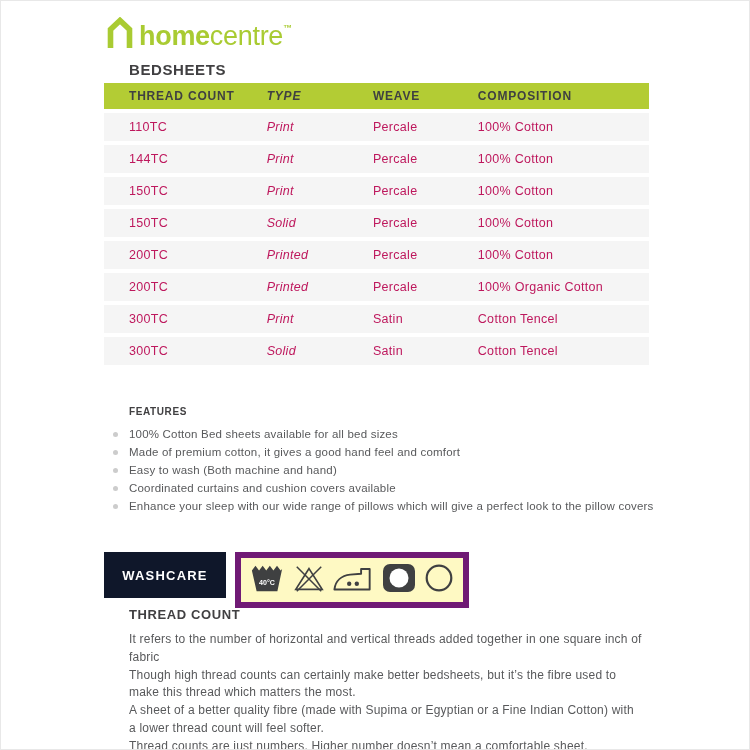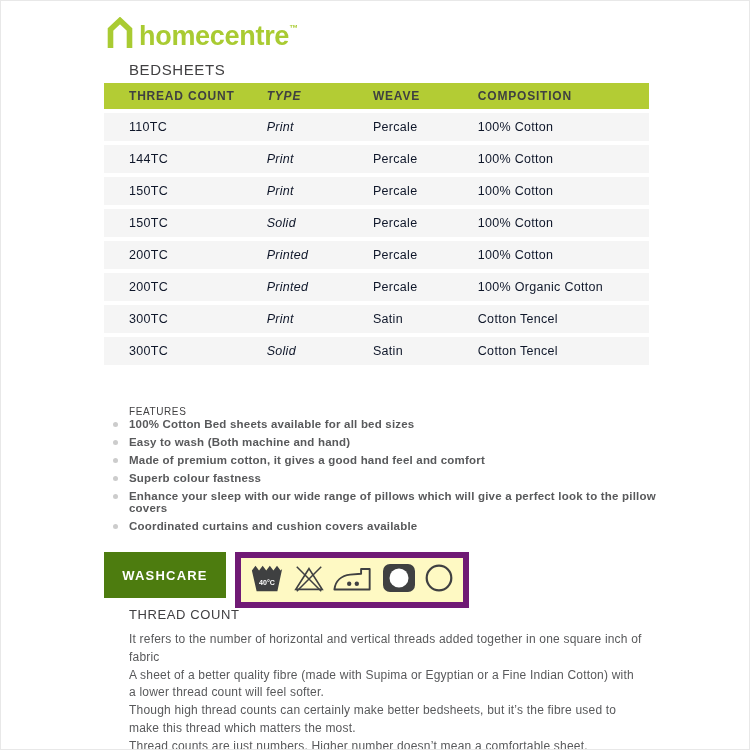--- a/index.html
+++ b/index.html
@@ -10,58 +10,58 @@
     position:relative;
     box-sizing:border-box;
     border:1px solid #e8e8e8;
     overflow:hidden;
   }
   
   .logo{position:absolute;left:104px;top:12px;display:flex;align-items:flex-start;}
   .logo .house{margin-top:4px;margin-right:4px;}
   .logo .word{font-size:27px;letter-spacing:-0.3px;color:#a9cb32;line-height:30px;}
   .logo .bold{font-weight:700;}
-  .logo .light{font-weight:700;}
+  .logo .light{font-weight:400;}
   .logo .tm{font-size:9px;vertical-align:14px;font-weight:700;}
   
   .sec-title{
-    font-size:15px;font-weight:400;color:#414042;letter-spacing:0.6px;
+    font-size:15px;font-weight:700;color:#414042;letter-spacing:0.6px;
   }
   .title-bedsheets{position:absolute;left:128px;top:60px;}
   
   .spec-table-wrap{position:absolute;left:103px;top:78px;width:545px;}
   table.spec{width:545px;border-collapse:separate;border-spacing:0 4px;}
   table.spec th{
     background:#b3cc34;color:#3f4041;font-size:12px;font-weight:700;
     letter-spacing:0.8px;text-align:left;height:26px;padding:0;
   }
   table.spec td{
-    background:#f5f5f5;color:#0f172a;font-size:12.5px;font-weight:400;
+    background:#f5f5f5;color:#be185d;font-size:12.5px;font-weight:400;
     letter-spacing:0.3px;text-align:left;height:28px;padding:0;
   }
   table.spec .c1{width:145px;padding-left:25px;}
   table.spec .c2{width:112px;font-style:italic;}
   table.spec .c3{width:110px;margin-left:48px;}
   table.spec .c4{width:178px;}
   
   .features{position:absolute;left:103px;top:405px;width:560px;}
   .features .sec-title{margin-left:25px;font-size:10px;}
-  .features ul{list-style:none;margin:2px 0 0 0;padding:0;font-weight:bold;}
+  .features ul{list-style:none;margin:12px 0 0 0;padding:0;}
   .features li{
     position:relative;padding-left:25px;margin:0 0 6.5px 0;
     font-size:11.5px;color:#58595b;letter-spacing:0.2px;line-height:11.5px;
   }
   .features li .dot{
     position:absolute;left:9px;top:3px;width:5px;height:5px;border-radius:50%;
     background:#cccccc;
   }
   
   .washcare{position:absolute;left:103px;top:551px;display:flex;align-items:stretch;}
   .washcare-badge{
-    width:122px;height:46px;background:#4d7c0f;display:flex;align-items:center;
+    width:122px;height:46px;background:#0f172a;display:flex;align-items:center;
     justify-content:center;color:#ffffff;font-size:13px;font-weight:700;letter-spacing:1.2px;
   }
   .washcare-icons{
     margin-left:9px;width:204px;height:44px;border:6px solid #701a75;
     display:flex;align-items:center;justify-content:space-between;padding:0 9px;
     background:#fef9c3;
   }
   .wicon{display:block;}
   
   .threadcount{position:absolute;left:103px;top:606px;width:545px;}
@@ -145,25 +145,24 @@
         <td class="c4">Cotton Tencel</td>
       </tr>
     </tbody>
   </table>
 </div>
 
 <div class="features">
   <div class="sec-title">FEATURES</div>
   <ul>
     <li><span class="dot"></span><span>100% Cotton Bed sheets available for all bed sizes</span></li>
+    <li><span class="dot"></span><span>Made of premium cotton, it gives a good hand feel and comfort</span></li>
     <li><span class="dot"></span><span>Easy to wash (Both machine and hand)</span></li>
-    <li><span class="dot"></span><span>Made of premium cotton, it gives a good hand feel and comfort</span></li>
-    <li><span class="dot"></span><span>Superb colour fastness</span></li>
+    <li><span class="dot"></span><span>Coordinated curtains and cushion covers available</span></li>
     <li><span class="dot"></span><span>Enhance your sleep with our wide range of pillows which will give a perfect look to the pillow covers</span></li>
-    <li><span class="dot"></span><span>Coordinated curtains and cushion covers available</span></li>
   </ul>
 </div>
 
 <div class="washcare">
   <div class="washcare-badge">WASHCARE</div>
   <div class="washcare-icons">
     <span class="wicon">
       <svg width="34" height="32" viewBox="0 0 36 32">
         <path d="M2 8 L5.8 3 L9.6 8 L13.4 3 L17.2 8 L21 3 L24.8 8 L28.6 3 L32.4 8 L34 6.5 L29 30 L7 30 L2 8 Z" fill="#3f4041"></path>
         <text x="18" y="23" text-anchor="middle" fill="#ffffff" font-size="7.5" font-weight="bold" font-family="Liberation Sans, sans-serif">40°C</text>
@@ -193,17 +192,17 @@
         <circle cx="15" cy="15" r="12.3" fill="none" stroke="#3f4041" stroke-width="2.2"></circle>
       </svg>
     </span>
   </div>
 </div>
 
 <div class="threadcount">
   <div class="sec-title">THREAD COUNT</div>
   <div class="paras">
     <p>It refers to the number of horizontal and vertical threads added together in one square inch of fabric</p>
+    <p>Though high thread counts can certainly make better bedsheets, but it’s the fibre used to make this thread which matters the most.</p>
     <p>A sheet of a better quality fibre (made with Supima or Egyptian or a Fine Indian Cotton) with a lower thread count will feel softer.</p>
-    <p>Though high thread counts can certainly make better bedsheets, but it’s the fibre used to make this thread which matters the most.</p>
     <p>Thread counts are just numbers. Higher number doesn’t mean a comfortable sheet.</p>
   </div>
 </div>
 
 </body></html>

